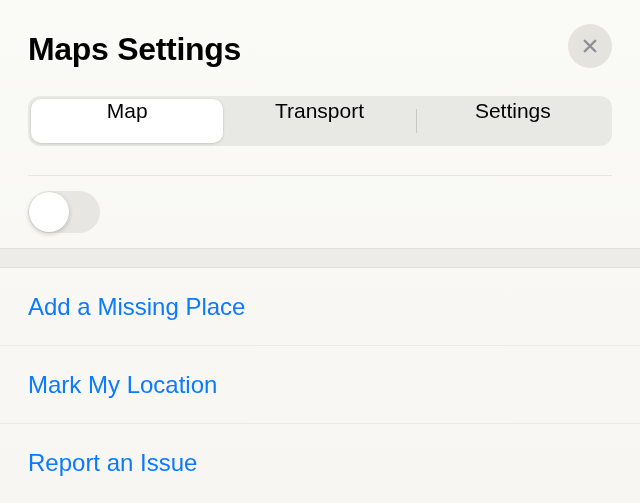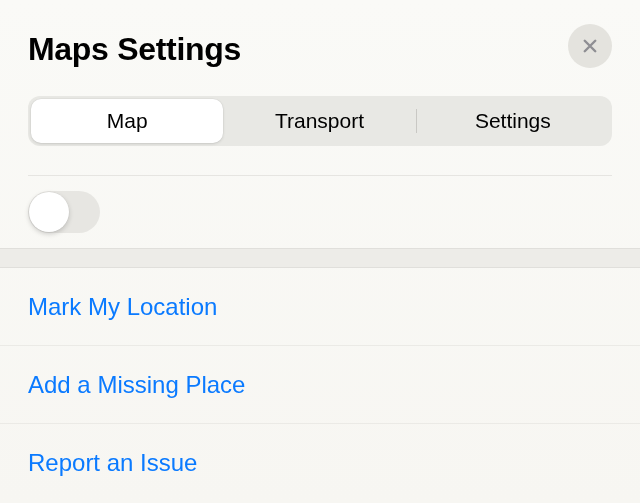--- a/index.html
+++ b/index.html
@@ -50,21 +50,21 @@
       background: #e8e8e4;
       border-radius: 12px;
       display: flex;
       padding: 3px;
       height: 50px;
       position: relative;
     }
     .segment {
       flex: 1;
       display: flex;
-      align-items: center;
+      align-items: flex-start;
       justify-content: center;
       font-size: 21px;
       font-weight: 400;
       color: #000;
       cursor: pointer;
       position: relative;
       border-radius: 10px;
     }
     .segment.selected {
       background: #ffffff;
@@ -165,24 +165,24 @@
 
   <div class="row" style="border-bottom:none;">
     <div class="toggle">
       <div class="toggle-knob"></div>
     </div>
   </div>
 
   <div class="section-gap"></div>
 
   <div class="link-row">
-    <span class="link-label">Mark My Location</span>
+    <span class="link-label">Add a Missing Place</span>
   </div>
 
   <div class="link-row">
-    <span class="link-label">Add a Missing Place</span>
+    <span class="link-label">Mark My Location</span>
   </div>
 
   <div class="link-row">
     <span class="link-label">Report an Issue</span>
   </div>
 
 </div>
 
 </body></html>

